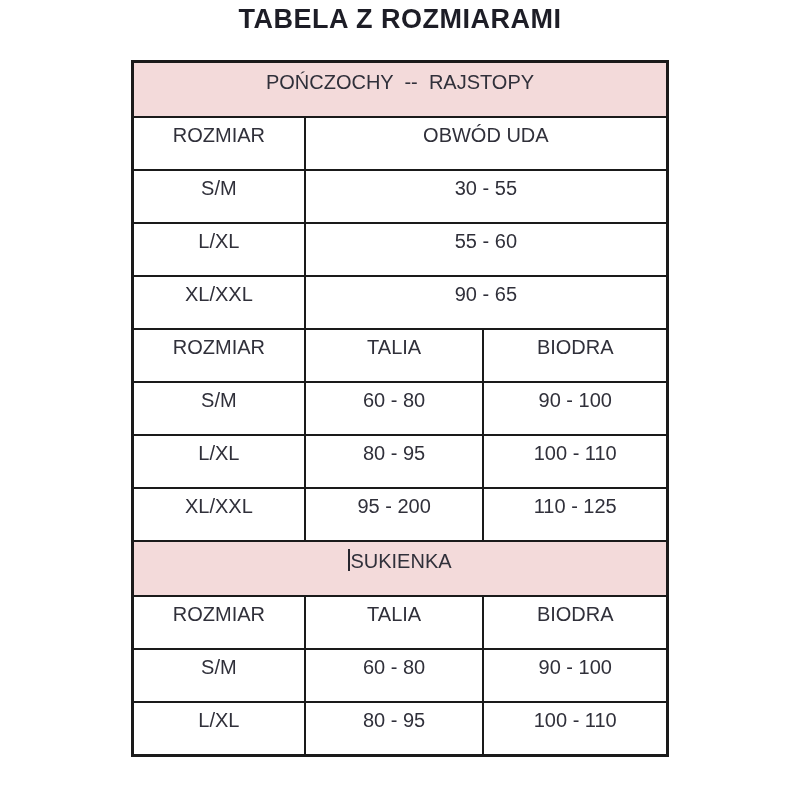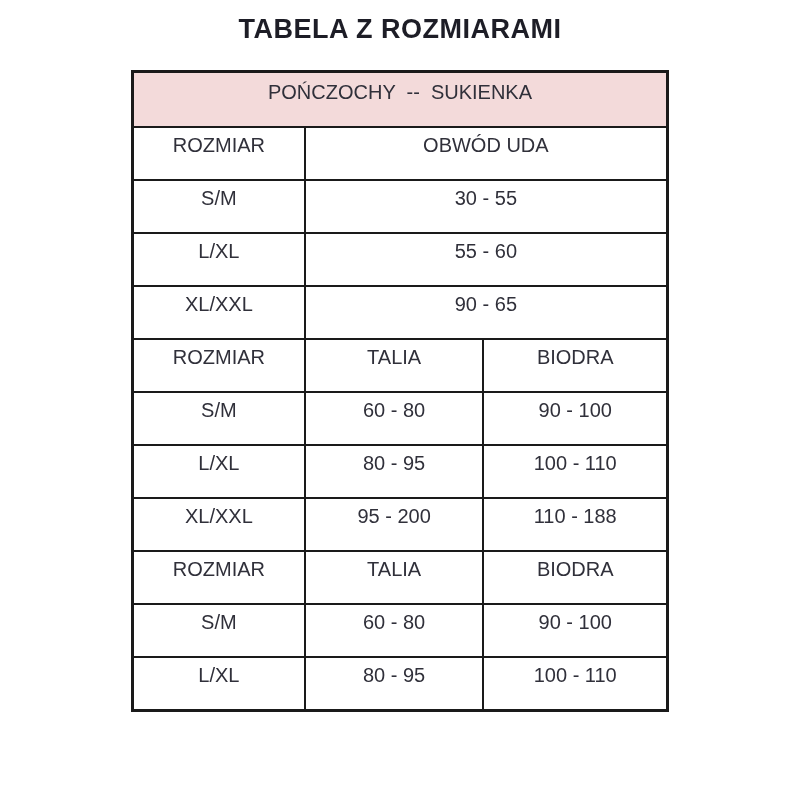--- a/index.html
+++ b/index.html
@@ -6,21 +6,21 @@
     margin: 0;
     padding: 0;
     background: #ffffff;
     width: 800px;
     height: 800px;
     font-family: "Liberation Sans", sans-serif;
     color: #30303a;
     overflow: hidden;
   }
   .page-title {
-    margin: 14px 0 0 0;
+    margin: 4px 0 0 0;
     text-align: center;
     font-size: 27px;
     line-height: 30px;
     font-weight: 600;
     letter-spacing: 0.5px;
     color: #1d1d26;
   }
   table.size-table {
     width: 538px;
     margin: 26px auto 0 auto;
@@ -58,21 +58,21 @@
 <h1 class="page-title">TABELA Z ROZMIARAMI</h1>
 
 <table class="size-table">
   <colgroup>
     <col style="width:32.2%">
     <col style="width:33.4%">
     <col style="width:34.4%">
   </colgroup>
   <tbody>
       <tr>
-        <td colspan="3" class="section-header"><span>POŃCZOCHY  --  SUKIENKA</span></td>
+        <td colspan="3" class="section-header"><span>POŃCZOCHY  --  RAJSTOPY</span></td>
       </tr>
       <tr>
         <td class="col-header">ROZMIAR</td>
         <td class="col-header" colspan="2">OBWÓD UDA</td>
       </tr>
       <tr>
         <td>S/M</td>
         <td colspan="2">30 - 55</td>
       </tr>
       <tr>
@@ -94,21 +94,24 @@
         <td>90 - 100</td>
       </tr>
       <tr>
         <td>L/XL</td>
         <td>80 - 95</td>
         <td>100 - 110</td>
       </tr>
       <tr>
         <td>XL/XXL</td>
         <td>95 - 200</td>
-        <td>110 - 188</td>
+        <td>110 - 125</td>
+      </tr>
+      <tr>
+        <td colspan="3" class="section-header"><span class="caret-artifact"></span><span>SUKIENKA</span></td>
       </tr>
       <tr>
         <td class="col-header">ROZMIAR</td>
         <td class="col-header">TALIA</td>
         <td class="col-header">BIODRA</td>
       </tr>
       <tr>
         <td>S/M</td>
         <td>60 - 80</td>
         <td>90 - 100</td>

